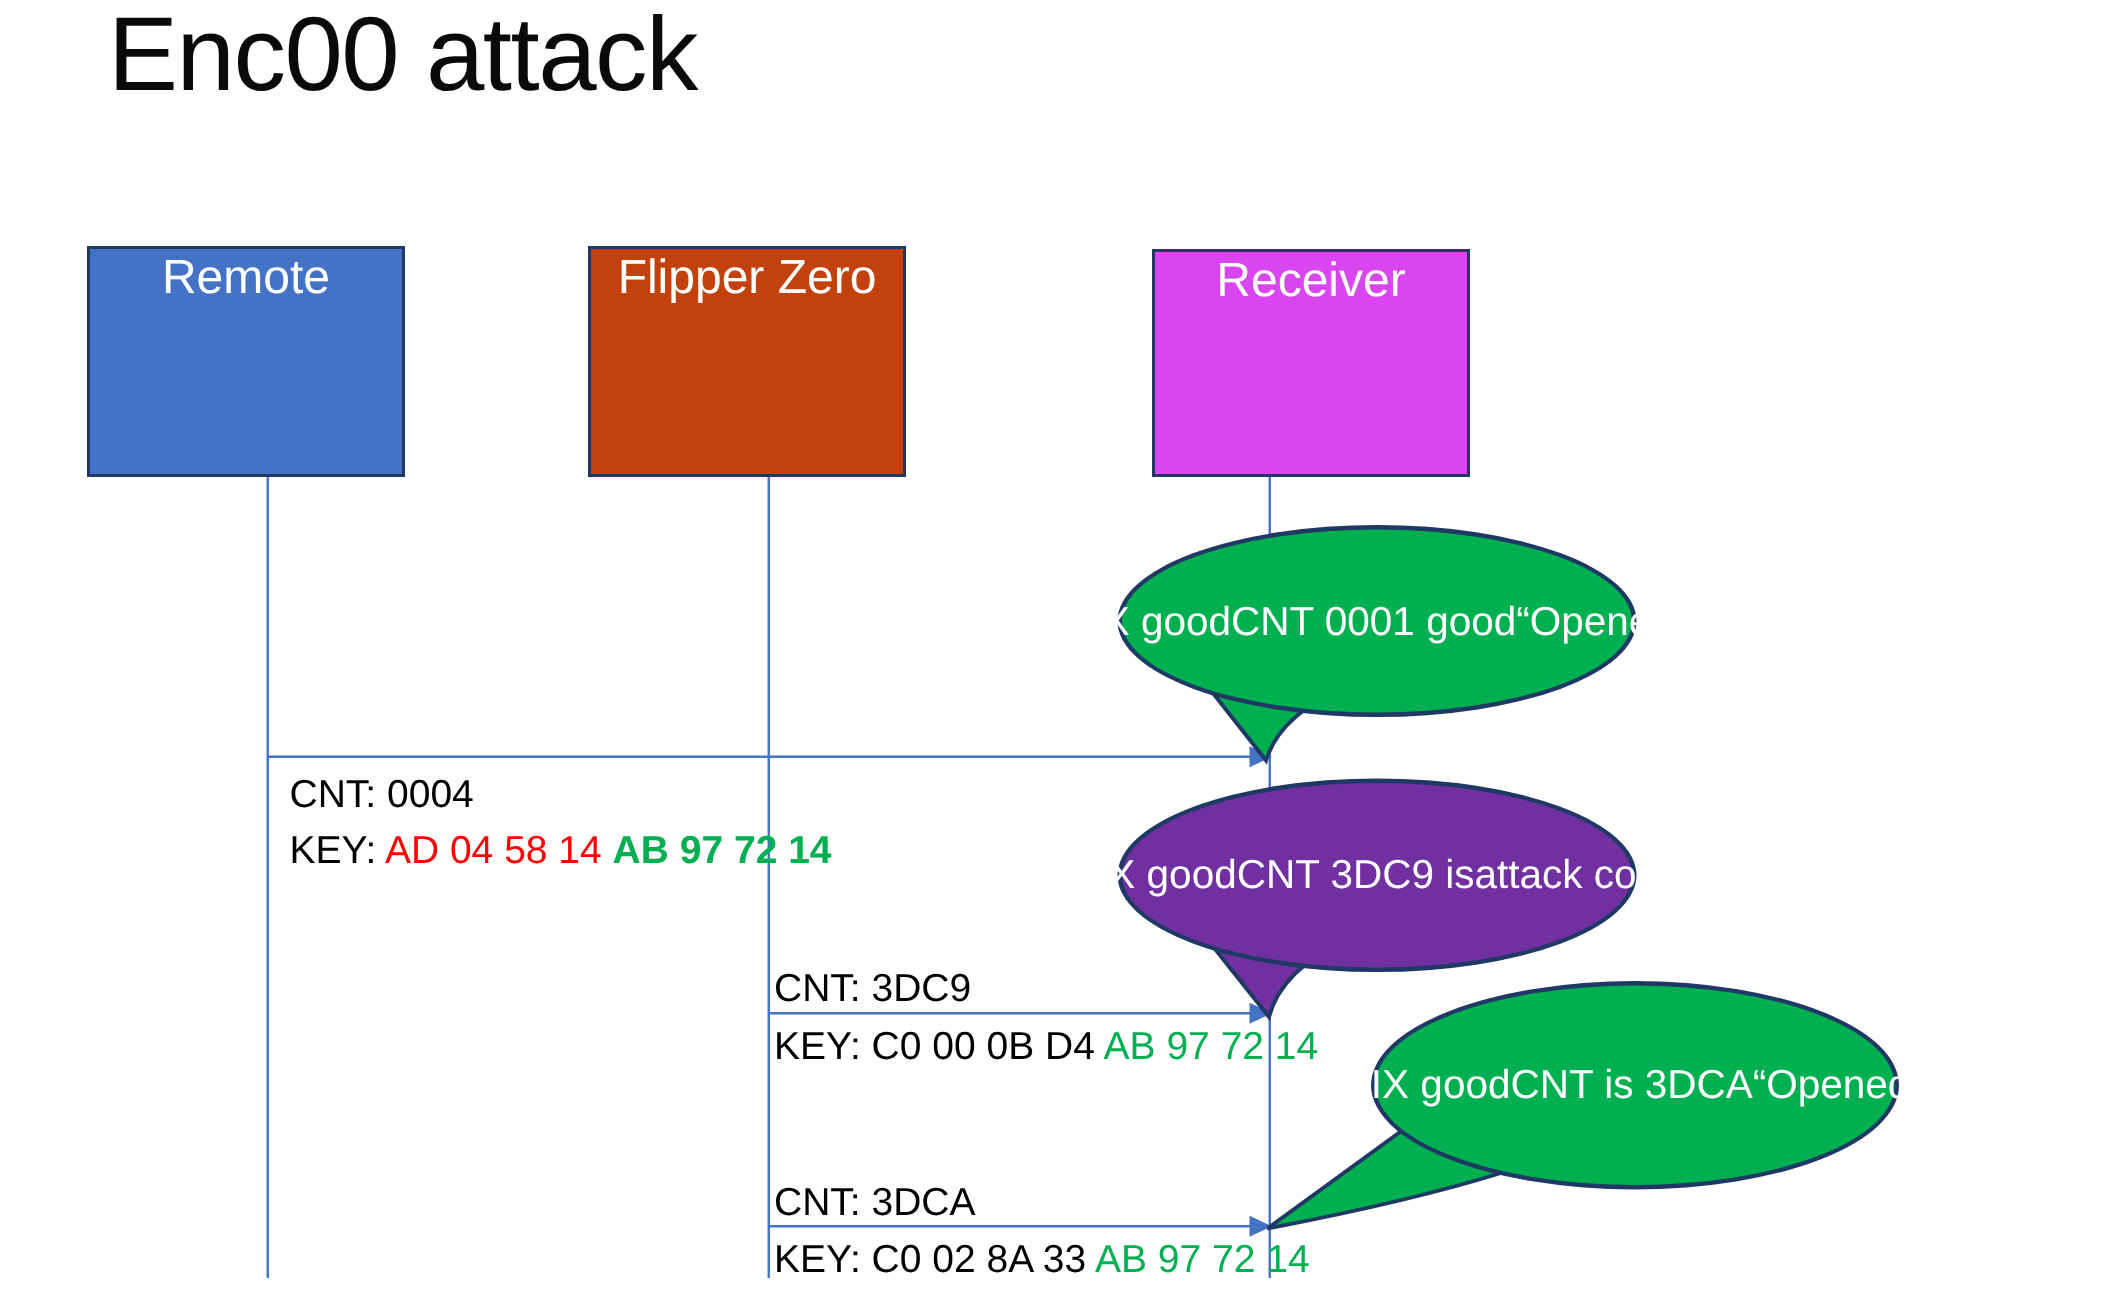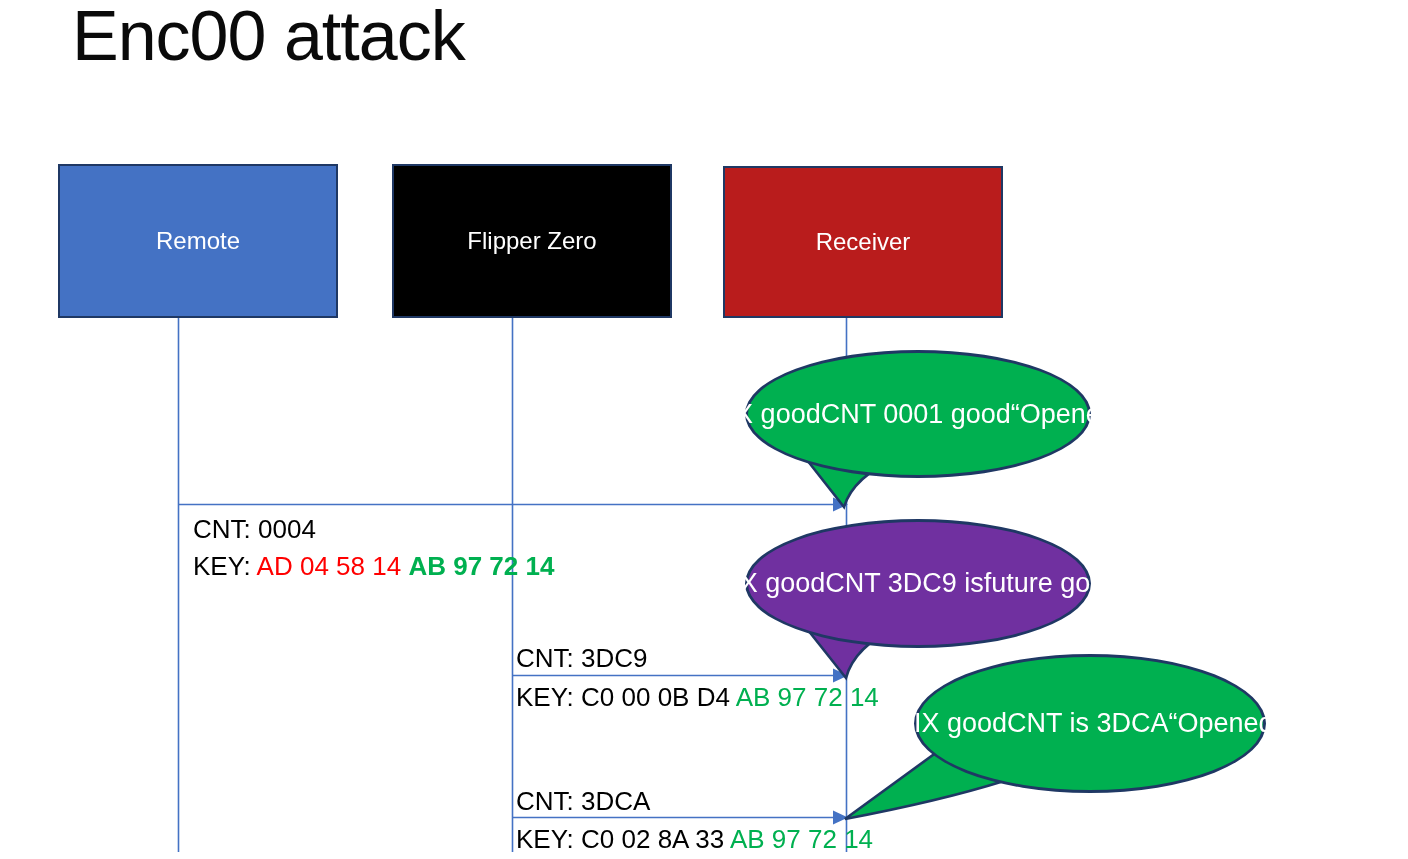--- a/index.html
+++ b/index.html
@@ -6,27 +6,27 @@
   .canvas{
     position:relative;width:1408px;height:859px;background:#ffffff;overflow:hidden;
     font-family:Liberation Sans, sans-serif;color:#000;padding-left:31px;
   }
   .title{
     position:absolute;left:72px;top:-8px;font-size:70px;line-height:88px;
     letter-spacing:-1px;color:#0a0a0a;font-weight:400;white-space:nowrap;
   }
   .wires{position:absolute;left:0;top:0;}
   .actor{
-    position:absolute;width:280px;height:154px;box-sizing:border-box;
-    border:2.5px solid #1F3864;display:flex;align-items:center;justify-content:center;
-    color:#fff;font-size:24px;
+    position:absolute;width:212px;height:154px;box-sizing:border-box;
+    border:2.5px solid #1F3864;display:flex;align-items:flex-start;justify-content:center;
+    color:#fff;font-size:32px;
   }
   .actor.remote{left:58px;top:164px;background:#4472C4;}
-  .actor.flipper{left:392px;top:164px;background:#000000;}
-  .actor.receiver{left:723px;top:166px;height:152px;background:#b91c1c;}
+  .actor.flipper{left:392px;top:164px;background:#c2410c;}
+  .actor.receiver{left:768px;top:166px;height:152px;background:#d946ef;}
   .msg{position:absolute;font-size:26px;line-height:37px;white-space:nowrap;color:#000;}
   .msg .red{color:#FF0000;}
   .msg .green{color:#00B050;}
   .msg .bold{font-weight:bold;}
   .callout{
     position:absolute;box-sizing:border-box;border:3px solid #1F3864;border-radius:50%;
     display:flex;flex-direction:row;align-items:center;justify-content:center;
     text-align:center;color:#fff;font-size:27px;line-height:39px;white-space:nowrap;
   }
   .callout.green{background:#00B050;}
@@ -87,21 +87,21 @@
   <div class="msg" style="left:516px;top:821px;"><span>KEY: </span><span>C0 02 8A 33 </span><span class="green">AB 97 72 14</span></div>
 
   <div class="callout green c1">
     <span class="cl">FIX good</span>
     <span class="cl">CNT 0001 good</span>
     <span class="cl">“Opened”</span>
   </div>
   <div class="callout purple c2">
     <span class="cl">FIX good</span>
     <span class="cl">CNT 3DC9 is</span>
-    <span class="cl">future good</span>
+    <span class="cl">attack code</span>
   </div>
   <div class="callout green c3">
     <span class="cl">FIX good</span>
     <span class="cl">CNT is 3DCA</span>
     <span class="cl">“Opened”</span>
   </div>
 
 </div>
 
 </body></html>

